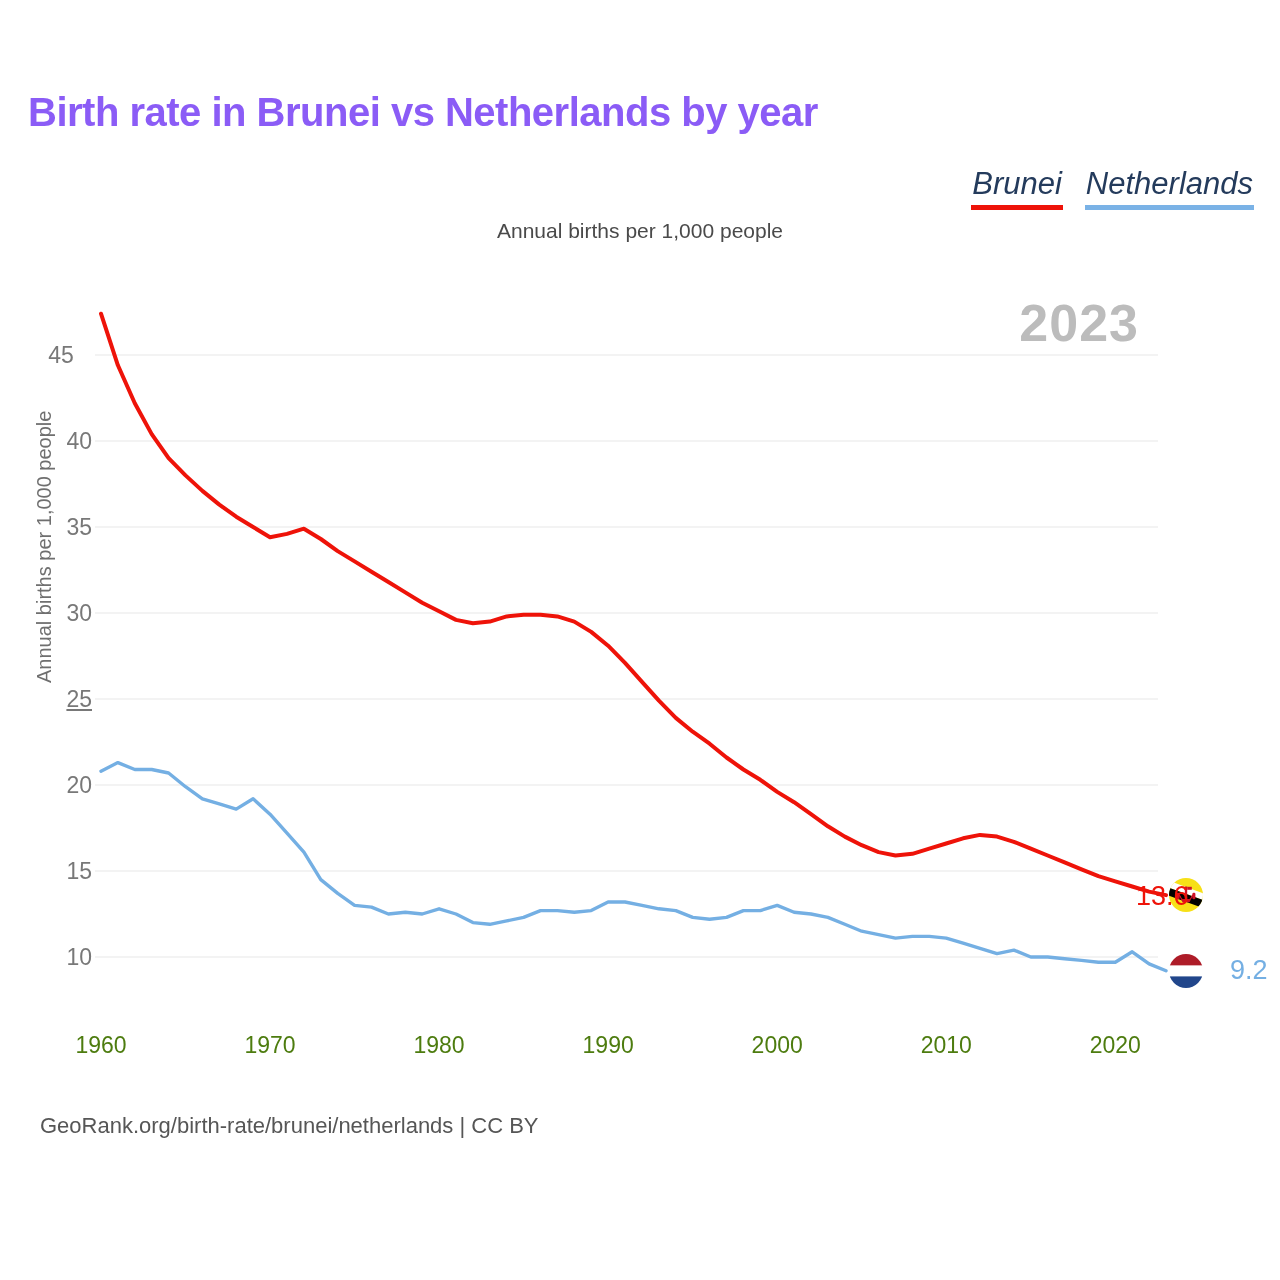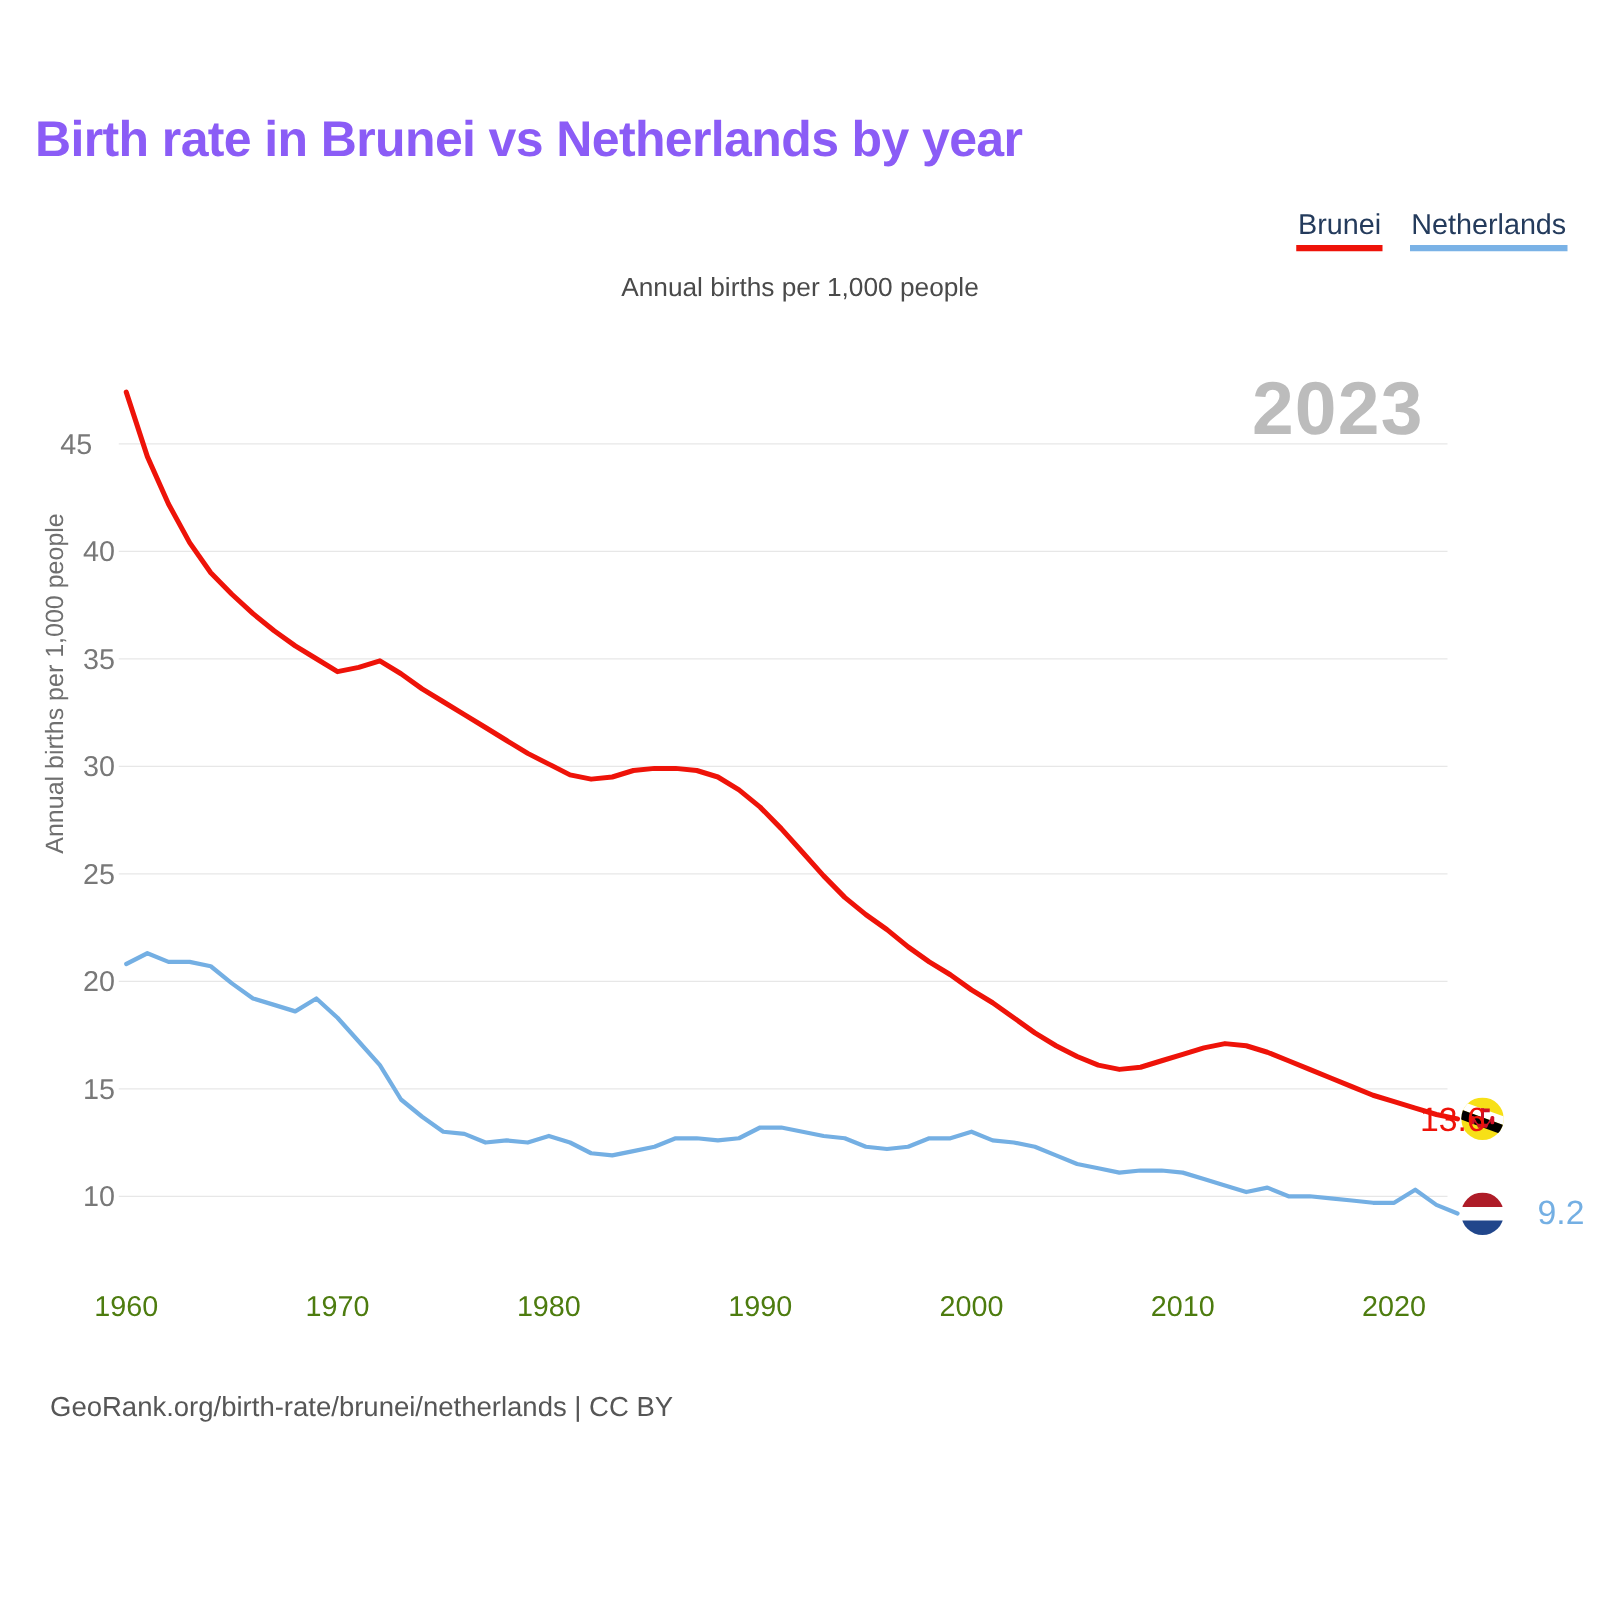--- a/index.html
+++ b/index.html
@@ -8,28 +8,28 @@
     font-family:"Liberation Sans", sans-serif;overflow:hidden;
   }
   .title{
     position:absolute;left:28px;top:90px;font-size:40px;font-weight:700;
     color:#8b5cf6;letter-spacing:-0.5px;white-space:nowrap;
   }
   .legend{
     position:absolute;top:166px;right:26px;display:flex;gap:22px;align-items:flex-end;
   }
   .legend-item{display:flex;flex-direction:column;align-items:stretch;cursor:pointer;}
-  .legend-label{font-size:23px;color:#243b5c;padding:0 1px 3px 1px;}
+  .legend-label{font-size:31px;color:#243b5c;padding:0 1px 3px 1px;font-style:italic;}
   .legend-underline{height:5px;width:100%;}
   .subtitle{
     position:absolute;left:0;top:219px;width:1280px;text-align:center;
     font-size:21px;color:#4a4a4a;
   }
   .watermark{
-    position:absolute;top:297px;right:141px;font-size:60px;font-weight:700;
+    position:absolute;top:297px;right:141px;font-size:52px;font-weight:700;
     color:#bcbcbc;line-height:1;letter-spacing:1px;
   }
   .y-axis-title-wrap{
     position:absolute;left:-85px;top:541px;width:260px;height:24px;text-align:center;
     transform:rotate(-90deg);
   }
   .y-axis-title{font-size:20px;color:#6f6f6f;white-space:nowrap;}
   .ytick{
     position:absolute;left:30px;width:62px;text-align:right;
     font-size:23px;color:#787878;
@@ -67,21 +67,21 @@
 <div class="subtitle">Annual births per 1,000 people</div>
 
 <div class="y-axis-title-wrap">
   <span class="y-axis-title">Annual births per 1,000 people</span>
 </div>
 
 <div>
     <div class="ytick" style="top: 944px;">10</div>
     <div class="ytick" style="top: 858px;">15</div>
     <div class="ytick" style="top: 772px;">20</div>
-    <div class="ytick" style="top: 686px;">25</div>
+    <div class="ytick" style="top: 686px; text-decoration: underline;">25</div>
     <div class="ytick" style="top: 600px;">30</div>
     <div class="ytick" style="top: 514px;">35</div>
     <div class="ytick" style="top: 428px;">40</div>
     <div class="ytick" style="top: 342px; text-align: center;">45</div>
   </div>
 <div>
     <div class="xtick" style="left: 56px;">1960</div>
     <div class="xtick" style="left: 225.048px;">1970</div>
     <div class="xtick" style="left: 394.095px;">1980</div>
     <div class="xtick" style="left: 563.143px;">1990</div>

